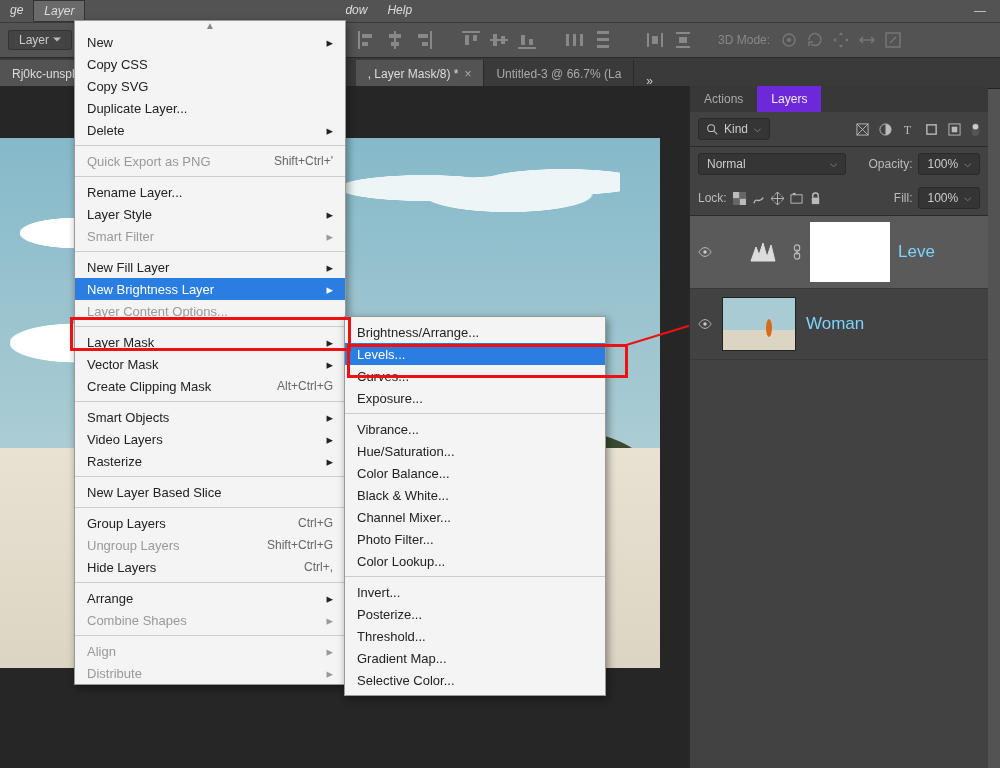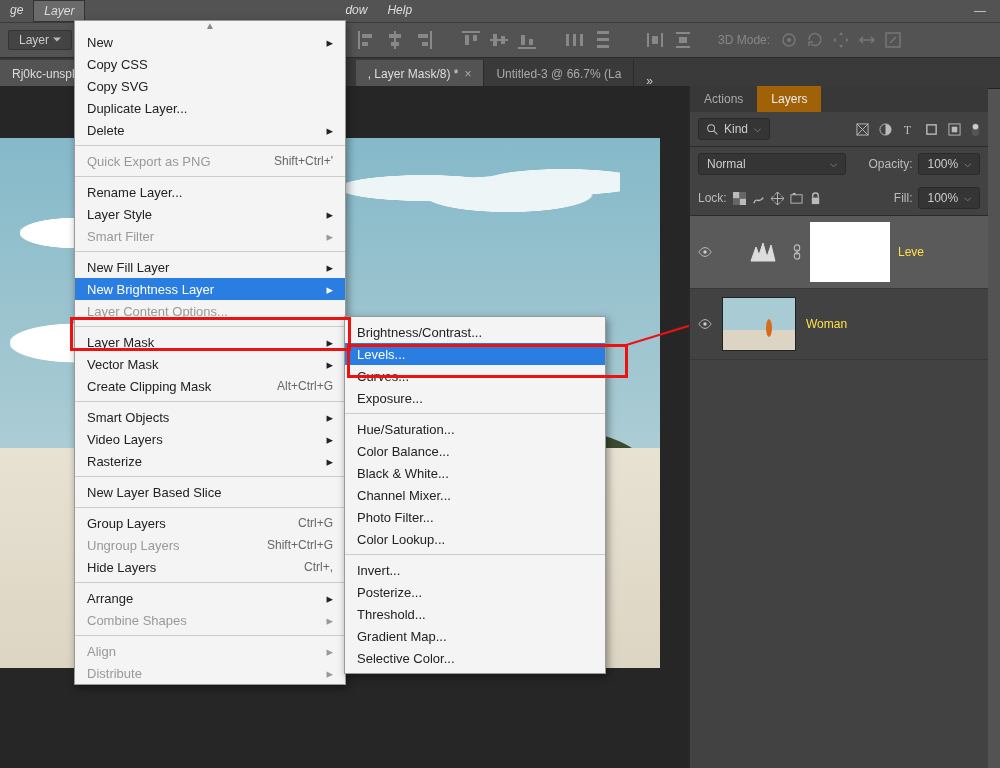--- a/index.html
+++ b/index.html
@@ -38,36 +38,36 @@
   .menu hr{border:none;border-top:1px solid #ccc;margin:4px 0;}
   #mainmenu{top:20px;left:74px;width:270px;}
   #submenu{top:316px;left:344px;width:260px;padding:4px 0;}
   
   .redbox{position:absolute;border:3px solid #e11;}
   .redline{position:absolute;height:0;border-top:2px solid #e11;transform-origin:left center;}
   
   .rightpanel{position:absolute;top:86px;right:12px;bottom:0;width:298px;background:#424242;border-left:1px solid #2a2a2a;}
   .ptabs{display:flex;background:#383838;}
   .ptab{padding:6px 14px;color:#aaa;font-size:12px;}
-  .ptab.active{background:#a16207;color:#eee;}
+  .ptab.active{background:#6d28d9;color:#eee;}
   .panelrow{display:flex;align-items:center;padding:6px 8px;gap:6px;}
   .dd{background:#353535;border:1px solid #2a2a2a;padding:3px 8px;color:#ccc;border-radius:3px;display:inline-flex;align-items:center;gap:6px;}
   .iconsrow{display:flex;gap:10px;margin-left:auto;}
   .tinyicn{width:13px;height:13px;display:inline-block;}
   .sep{height:1px;background:#2b2b2b;margin:0;}
   .layerlist{background:#424242;}
   .layerrow{display:flex;align-items:center;padding:8px 8px;border-bottom:1px solid #383838;gap:10px;}
   .layerrow.sel{background:#5a5a5a;}
   .eye{width:14px;height:14px;}
   .thumb{width:72px;height:52px;border:1px solid #222;background:#fff;display:flex;align-items:center;justify-content:center;}
   .adjthumb{width:36px;height:36px;display:flex;align-items:center;justify-content:center;}
   .maskthumb{width:72px;height:52px;background:#fff;border:2px solid #fff;outline:1px solid #888;position:relative;}
   .maskthumb::after{content:"";position:absolute;inset:-4px;border:2px solid #fff;}
   .link{width:10px;height:16px;}
-  .lname{color:#fde047;font-size:12px;}
+  .lname{color:#7dd3fc;font-size:17px;}
   
   .winctrls{position:absolute;top:0;right:0;display:flex;}
   .winctrls span{width:40px;height:22px;display:flex;align-items:center;justify-content:center;color:#ccc;}
   svg{display:block;}
 </style>
 </head>
 <body>
 
 <div class="winctrls">
   <span>—</span>
@@ -301,32 +301,35 @@
       <div class="row dis">
         <span class="lbl">Distribute</span>
         <span class="arr">▸</span>
       </div>
     </div>
 </div>
 
 <div class="menu" id="submenu">
   <div id="submenu-rows">
       <div class="row">
-        <span class="lbl">Brightness/Contrast...</span>
+        <span class="lbl">Brightness/Arrange...</span>
       </div>
       <div class="row sel">
         <span class="lbl">Levels...</span>
       </div>
       <div class="row">
         <span class="lbl">Curves...</span>
       </div>
       <div class="row">
         <span class="lbl">Exposure...</span>
       </div>
       <hr>
+      <div class="row">
+        <span class="lbl">Vibrance...</span>
+      </div>
       <div class="row">
         <span class="lbl">Hue/Saturation...</span>
       </div>
       <div class="row">
         <span class="lbl">Color Balance...</span>
       </div>
       <div class="row">
         <span class="lbl">Black &amp; White...</span>
       </div>
       <div class="row">

